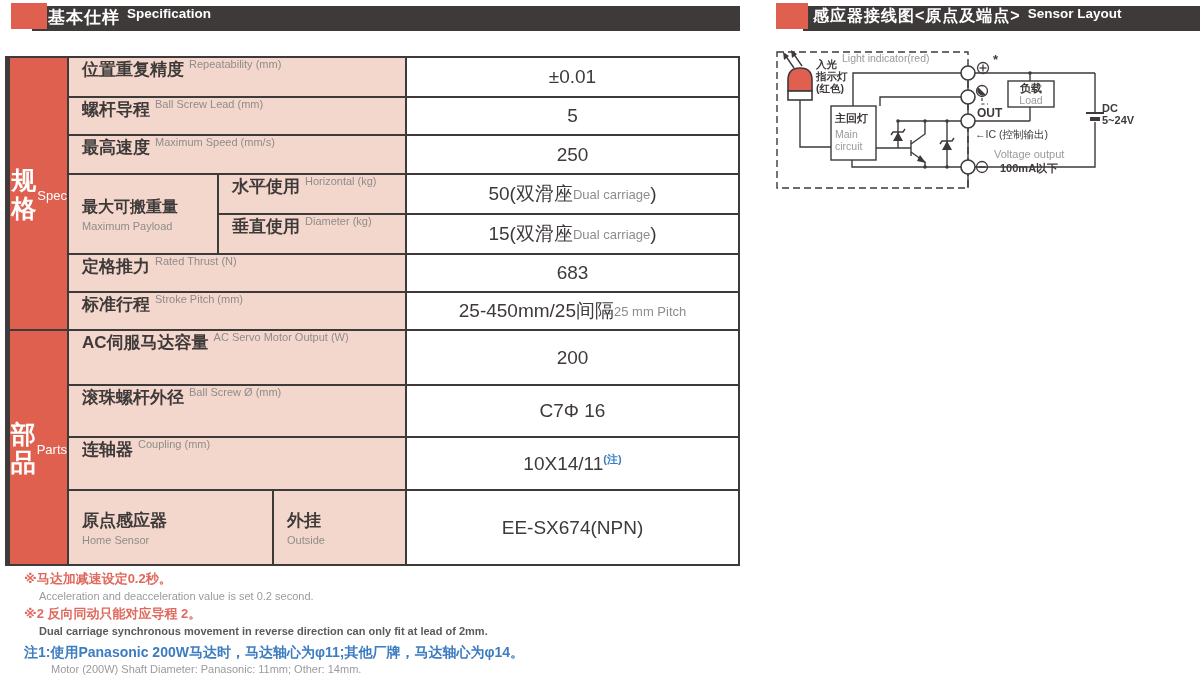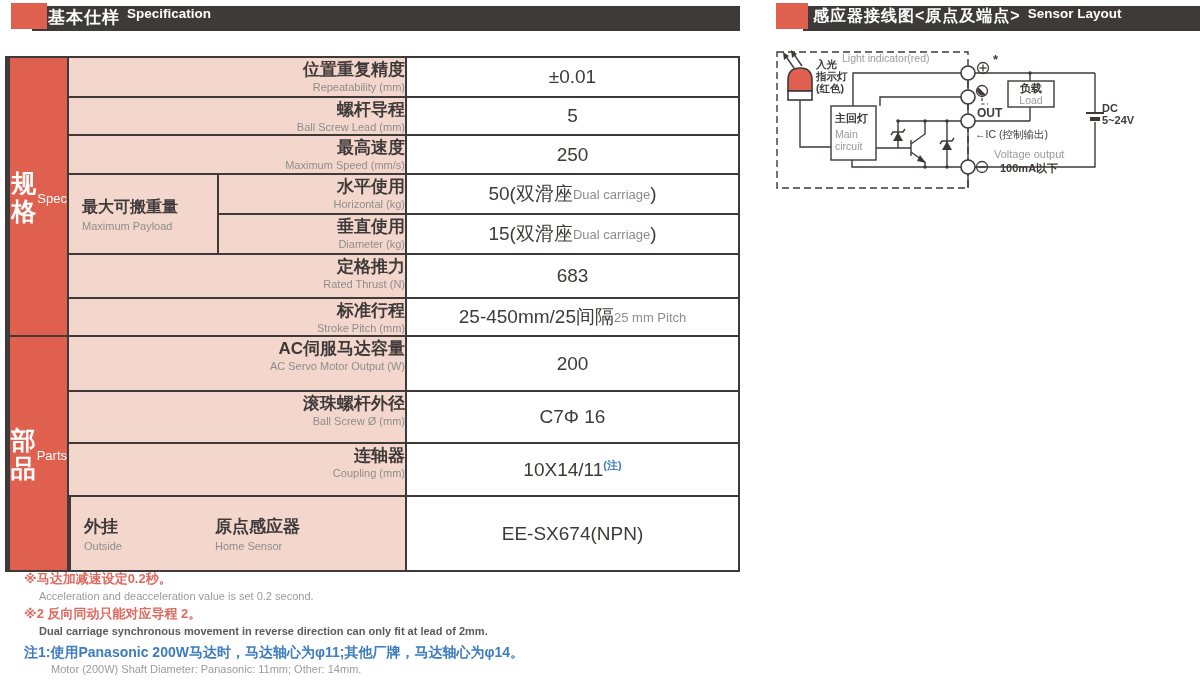--- a/index.html
+++ b/index.html
@@ -22,21 +22,21 @@
   
   .spec-table{position:absolute;left:5px;top:56px;width:735px;border:2px solid var(--dark);border-left:5px solid var(--dark);background:#fff;}
   .section{display:flex;}
   .section + .section{border-top:2px solid var(--dark);}
   .section-label{width:57px;background:var(--red);color:#fff;display:flex;flex-direction:row;align-items:center;justify-content:center;}
   .section-label .cn{width:1.15em;font-size:25px;font-weight:bold;line-height:1.12;word-break:break-all;text-align:center;}
   .section-label .en{font-size:13px;margin-top:3px;}
   .section-rows{flex:1;display:flex;flex-direction:column;border-left:2px solid var(--dark);}
   .row{display:flex;}
   .row + .row{border-top:2px solid var(--dark);}
-  .cell-label{background:var(--pink);display:flex;align-items:flex-end;padding-left:13px;flex-direction:column;}
+  .cell-label{background:var(--pink);display:flex;align-items:flex-start;padding-left:13px;}
   .cell-label.stacked{flex-direction:column;align-items:flex-start;justify-content:center;}
   .cell-value{flex:1;background:#fff;border-left:2px solid var(--dark);display:flex;align-items:center;justify-content:center;text-align:center;}
   .w-full{width:336px;}
   .w-group{width:148px;}
   .w-sub{width:188px;border-left:2px solid var(--dark);}
   .w-main2{width:203px;}
   .w-sub2{width:133px;border-left:2px solid var(--dark);}
   .cn-label{font-size:17px;font-weight:bold;color:var(--dark);white-space:nowrap;}
   .en-label{font-size:11px;color:var(--gray);margin-left:5px;white-space:nowrap;}
   .stacked .en-label{margin-left:0;margin-top:2px;}
@@ -140,21 +140,21 @@
             </div>
             <div class="cell-value">
               <span class="val">15(双滑座</span>
                 <span class="val-sub">Dual carriage</span>
                 <span class="val">)</span>
             </div>
           </div>
         </div>
       </div>
 
-      <div class="row" style="height:44px;">
+      <div class="row" style="height:38px;">
         <div class="cell-label w-full">
           <span class="cn-label">定格推力</span>
           <span class="en-label">Rated Thrust (N)</span>
         </div>
         <div class="cell-value">
           <span class="val">683</span>
         </div>
       </div>
 
       <div class="row" style="height:38px;">
@@ -202,27 +202,27 @@
         <div class="cell-label w-full">
           <span class="cn-label">连轴器</span>
           <span class="en-label">Coupling (mm)</span>
         </div>
         <div class="cell-value">
           <span class="val"><span>10X14/11</span><sup>(注)</sup></span>
         </div>
       </div>
 
       <div class="row" style="height:75px;">
+        <div class="cell-label w-main2 stacked">
+          <span class="cn-label">原点感应器</span>
+          <span class="en-label">Home Sensor</span>
+        </div>
         <div class="cell-label w-sub2 stacked">
           <span class="cn-label">外挂</span>
           <span class="en-label">Outside</span>
-        </div>
-        <div class="cell-label w-main2 stacked">
-          <span class="cn-label">原点感应器</span>
-          <span class="en-label">Home Sensor</span>
         </div>
         <div class="cell-value">
           <span class="val">EE-SX674(NPN)</span>
         </div>
       </div>
 
     </div>
   </div>
 </div>
 

